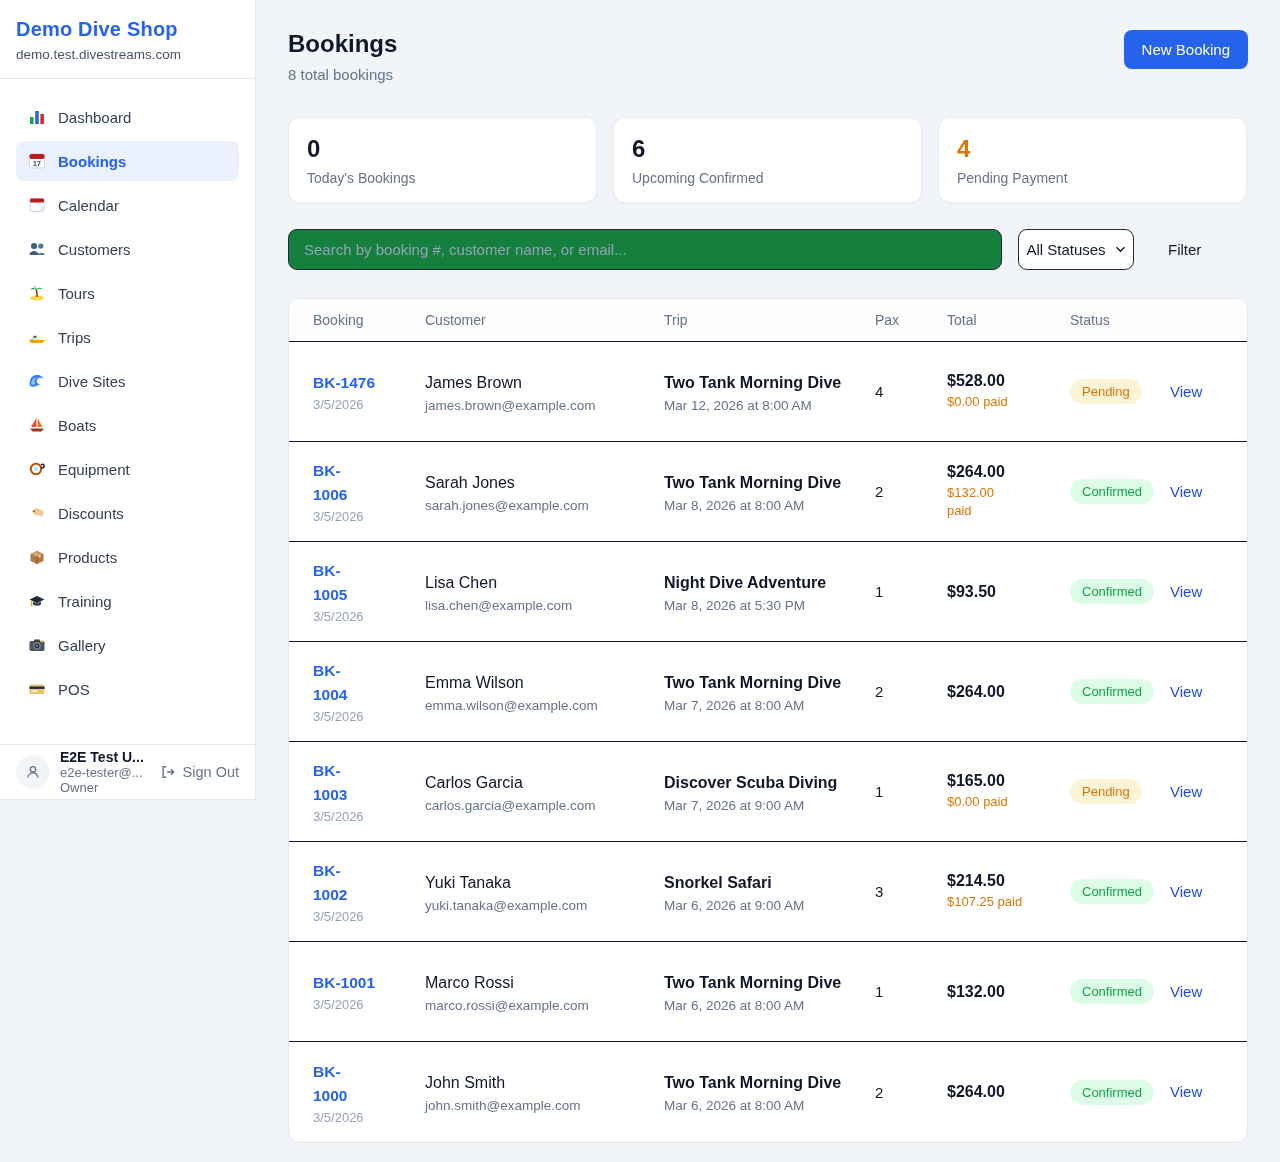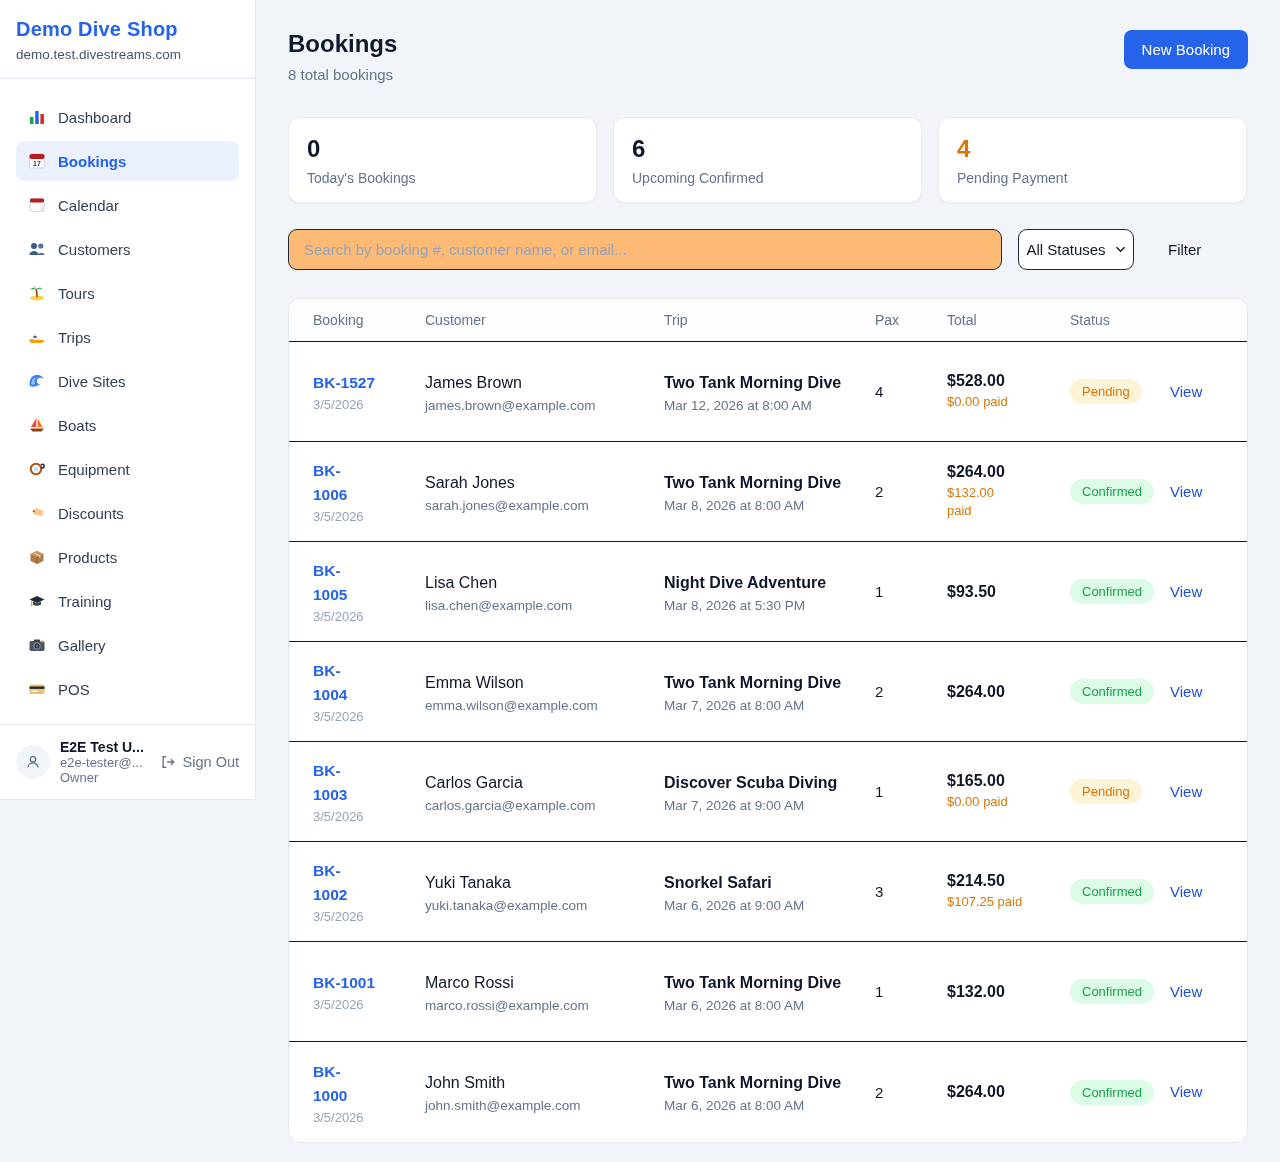--- a/index.html
+++ b/index.html
@@ -18,21 +18,21 @@
   .brand-name { color:#2563eb; font-size:20px; font-weight:700; letter-spacing:.2px; }
   .brand-domain { color:#475569; font-size:13.5px; margin-top:6px; }
   .nav { padding:18px 16px 0 16px; flex:1; }
   .nav-item {
     display:flex; align-items:center; gap:12px; height:40px; padding:0 12px;
     border-radius:8px; font-size:15px; color:#334155; margin-bottom:4px; cursor:pointer;
   }
   .nav-item.active { background:#eaf1fd; color:#2563eb; font-weight:600; }
   .nav-icon { width:18px; height:18px; flex:0 0 18px; display:inline-flex; }
   .user-box {
-    border-top:1px solid #e2e8f0; padding:14px 16px; display:flex; align-items:center; gap:10px;
+    border-top:1px solid #e2e8f0; padding:4px 16px; display:flex; align-items:center; gap:10px;
   }
   .avatar {
     width:34px; height:34px; border-radius:50%; background:#f1f5f9;
     display:flex; align-items:center; justify-content:center; flex:0 0 34px;
   }
   .user-meta { flex:1; min-width:0; }
   .user-name { font-size:14px; font-weight:700; color:#0f172a; white-space:nowrap; }
   .user-email, .user-role { font-size:13px; color:#64748b; white-space:nowrap; }
   .signout { display:flex; align-items:center; gap:7px; color:#64748b; font-size:14.5px;
     background:none; border:none; cursor:pointer; font-family:inherit; }
@@ -49,21 +49,21 @@
   .stat-card {
     width:309px; background:#fff; border:1px solid #e8edf3; border-radius:12px;
     padding:16px 18px; box-shadow:0 1px 2px rgba(15,23,42,.04);
   }
   .stat-value { font-size:24px; font-weight:700; color:#0f172a; line-height:30px; }
   .stat-value.orange { color:#d97706; }
   .stat-label { font-size:14px; color:#64748b; margin-top:6px; }
   .filter-row { display:flex; align-items:center; margin-top:26px; }
   .search-input {
     flex:0 0 714px; height:41px; border:1px solid #1e293b; border-radius:9px;
-    padding:0 15px; font-size:15px; color:#0f172a; background:#fdba74; font-family:inherit;
+    padding:0 15px; font-size:15px; color:#0f172a; background:#15803d; font-family:inherit;
   }
   .search-input::placeholder { color:#94a3b8; }
   .status-select {
     margin-left:16px; height:41px; width:116px; border:1px solid #1e293b; border-radius:9px;
     background:#fff; display:flex; align-items:center; justify-content:center; gap:9px;
     font-size:15px; color:#0f172a; cursor:pointer;
   }
   .filter-btn { margin-left:34px; background:none; border:none; font-size:15px;
     color:#0f172a; cursor:pointer; font-family:inherit; }
   
@@ -318,21 +318,21 @@
       <div class="th">Booking</div>
       <div class="th">Customer</div>
       <div class="th">Trip</div>
       <div class="th">Pax</div>
       <div class="th">Total</div>
       <div class="th">Status</div>
       <div class="th"></div>
     </div>
 
     <div class="trow">
-      <div><a href="#" class="bk-link">BK-1527</a>
+      <div><a href="#" class="bk-link">BK-1476</a>
         <div class="bk-date">3/5/2026</div></div>
       <div>
           <div class="cust-name">James Brown</div>
         <div class="cust-email">james.brown@example.com</div>
         </div>
       <div class="trip-cell">
           <div class="trip-name">Two Tank Morning Dive</div>
         <div class="trip-date">Mar 12, 2026 at 8:00 AM</div>
         </div>
       <div class="pax">4</div>

